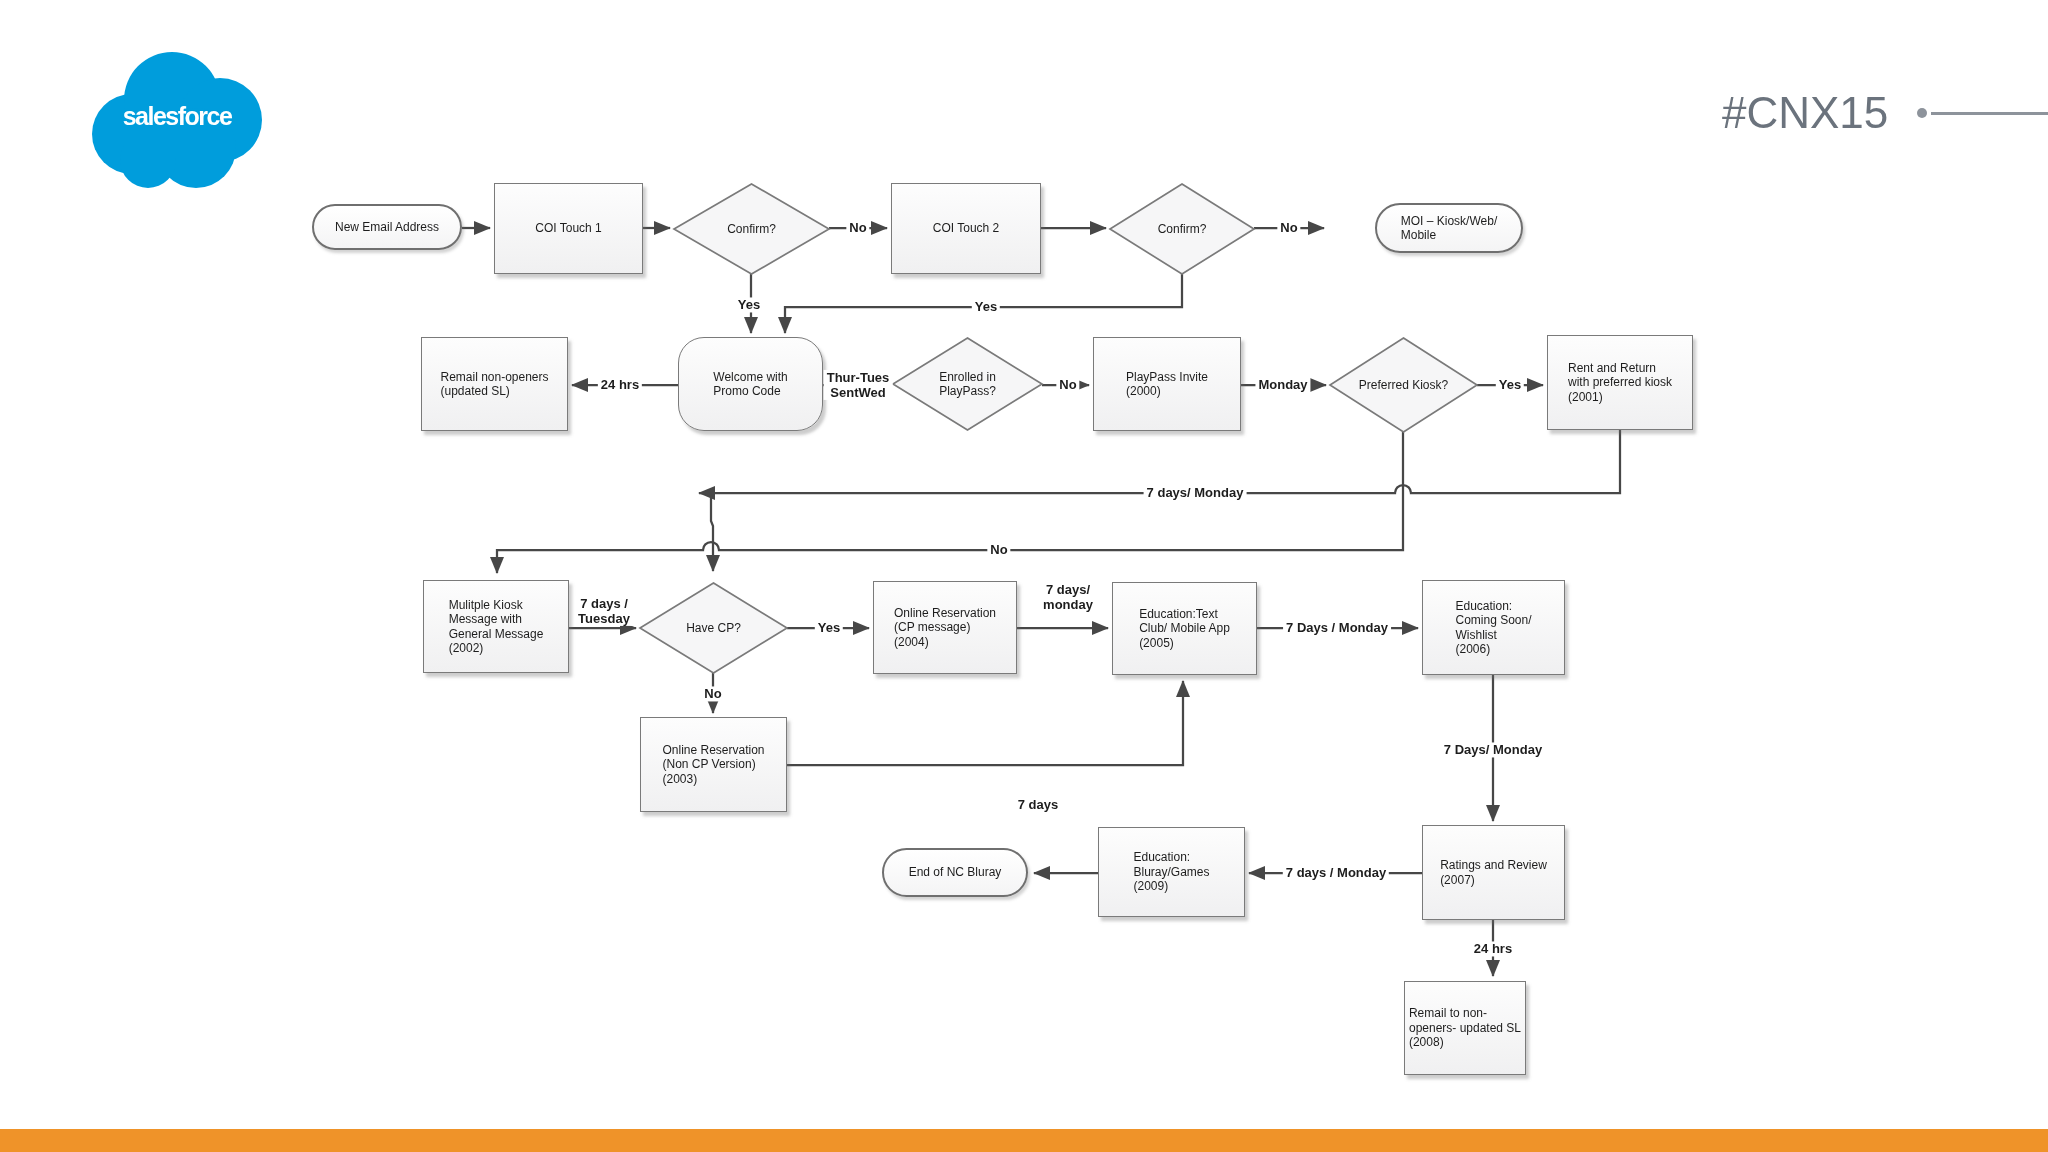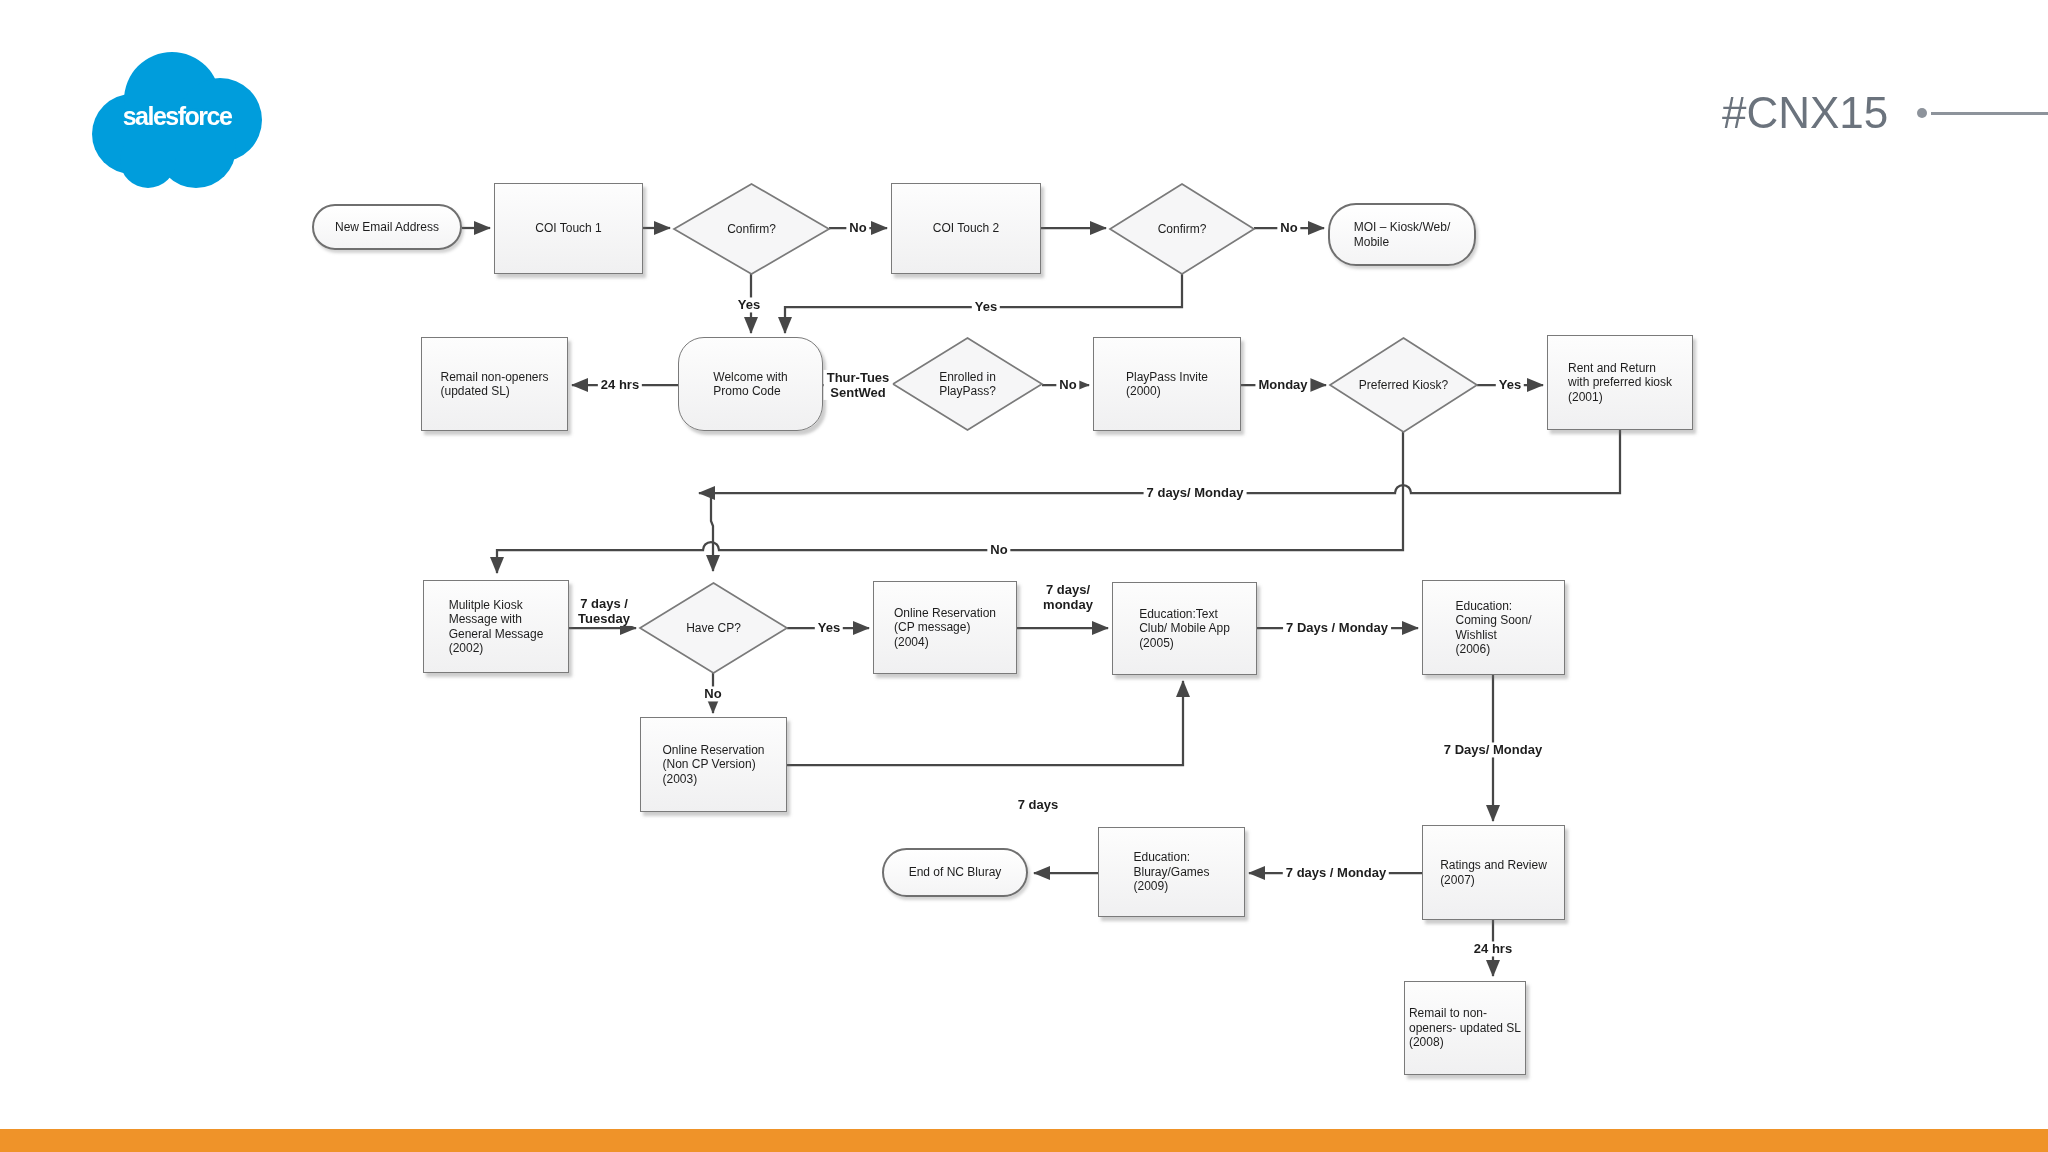--- a/index.html
+++ b/index.html
@@ -104,21 +104,21 @@
         </div>
         <div class="node diamond-node" style="left: 674px; top: 184px; width: 155px; height: 90px;">
           <div class="nlabel">Confirm?</div>
         </div>
         <div class="node box" style="left: 891px; top: 183px; width: 150px; height: 91px;">
           <div class="nlabel">COI Touch 2</div>
         </div>
         <div class="node diamond-node" style="left: 1110px; top: 184px; width: 144px; height: 90px;">
           <div class="nlabel">Confirm?</div>
         </div>
-        <div class="node oval" style="left: 1328px; top: 203px; width: 148px; height: 63px;">
+        <div class="node oval" style="left: 1375px; top: 203px; width: 148px; height: 50px;">
           <div class="nlabel">MOI – Kiosk/Web/
 Mobile</div>
         </div>
         <div class="node box" style="left: 421px; top: 337px; width: 147px; height: 94px;">
           <div class="nlabel">Remail non-openers
 (updated SL)</div>
         </div>
         <div class="node box" style="left: 678px; top: 337px; width: 145px; height: 94px; border-radius: 26px;">
           <div class="nlabel">Welcome with
 Promo Code</div>

